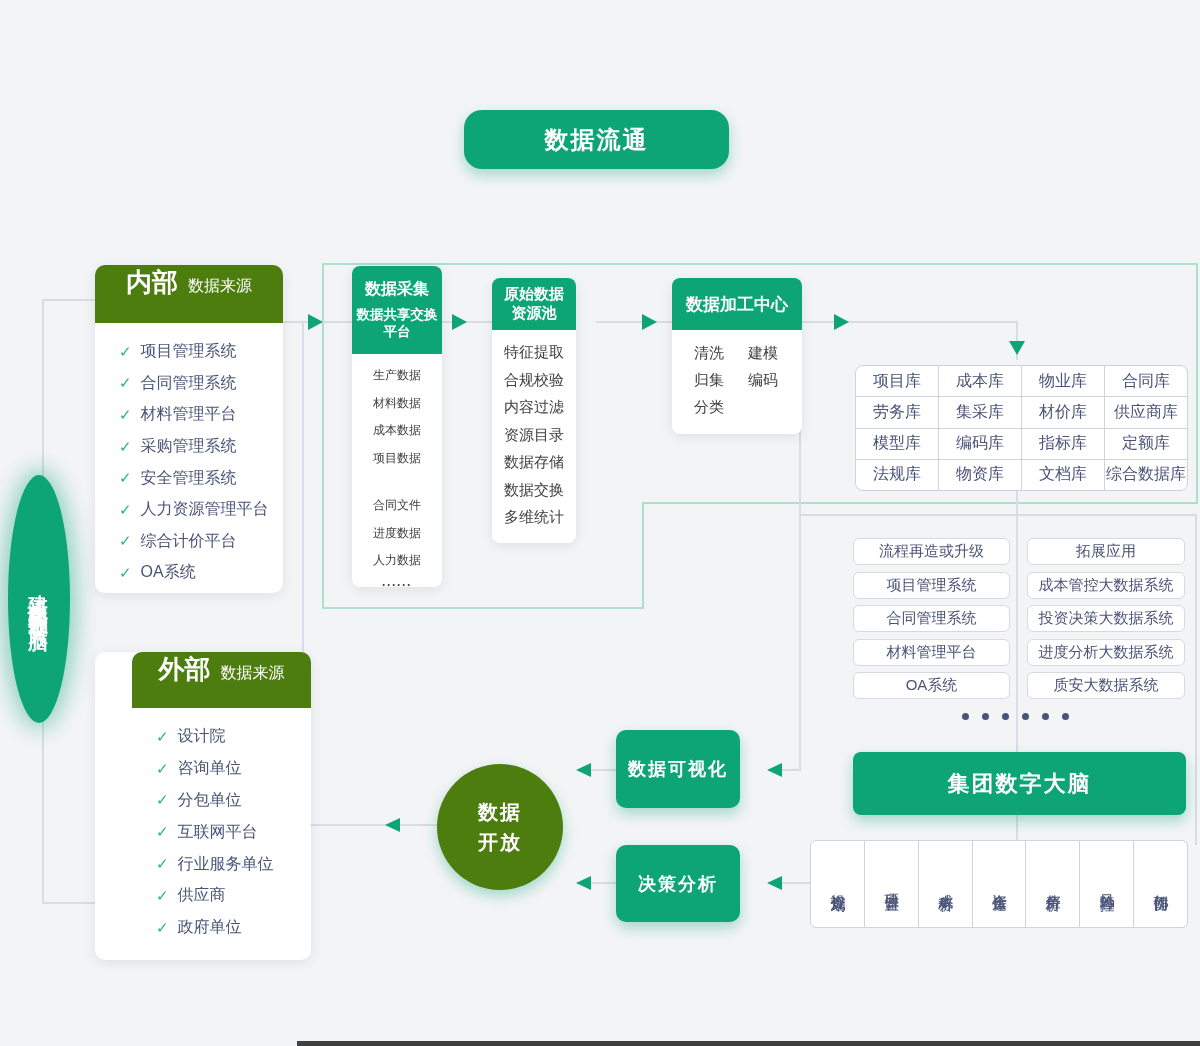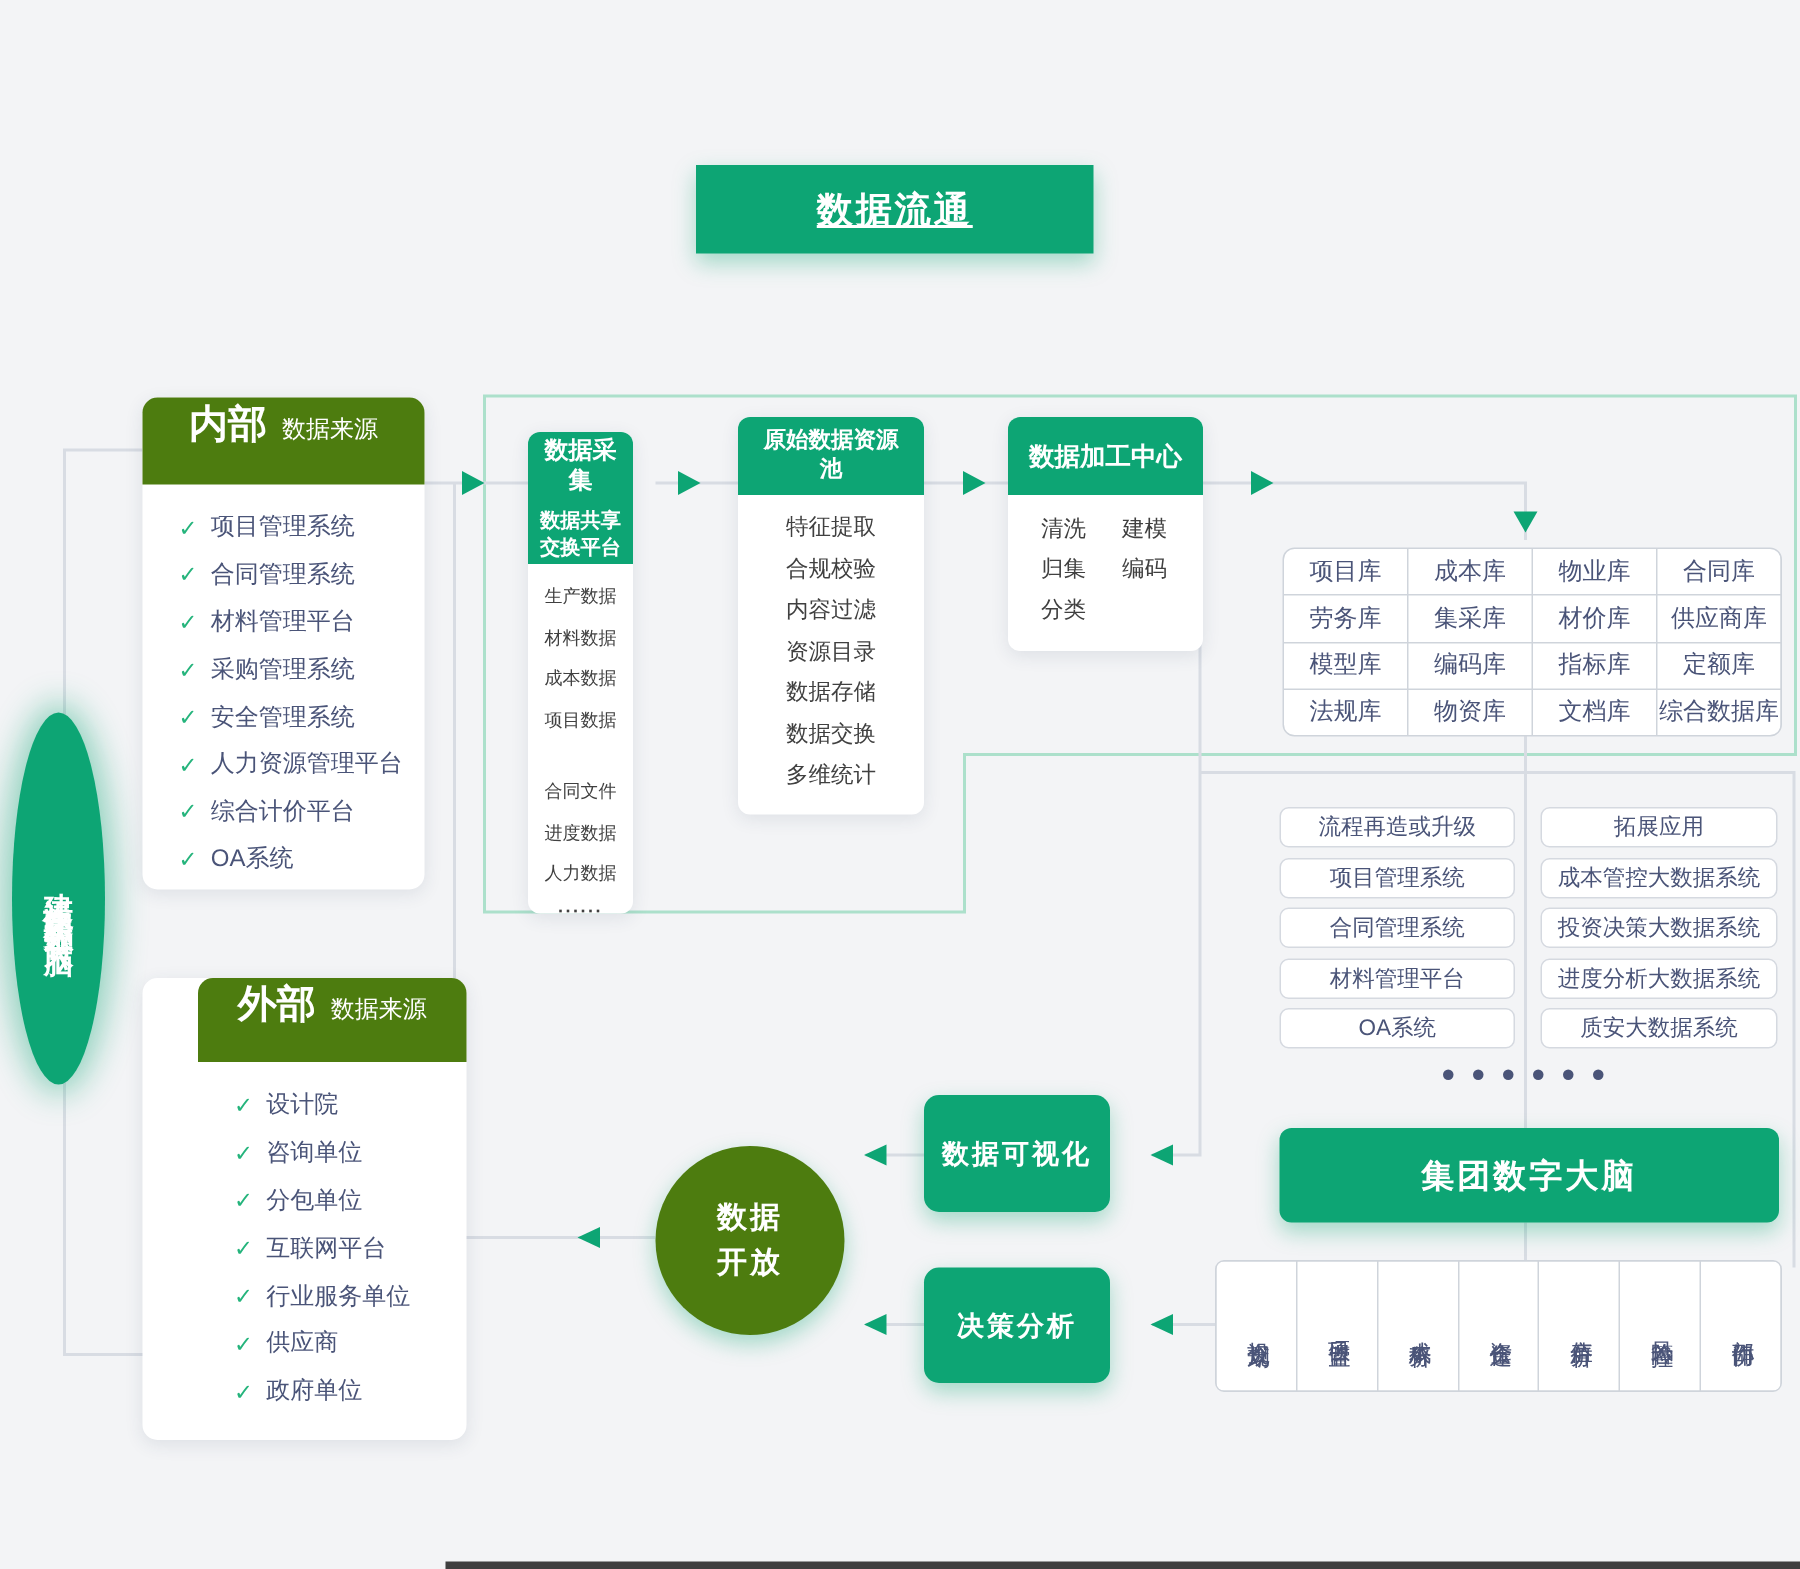--- a/index.html
+++ b/index.html
@@ -7,21 +7,21 @@
   body { font-family:"Liberation Sans", sans-serif; background:#f3f4f6; position:relative; overflow:hidden; }
   .abs { position:absolute; }
   svg.wires { position:absolute; left:0; top:0; z-index:0; }
 
   
   .green-banner {
     background:#0da574; color:#fff; font-weight:bold; display:flex;
     align-items:center; justify-content:center; z-index:2;
     box-shadow:0 6px 14px rgba(13,165,116,.35); letter-spacing:2px;
   }
-  .r6 { border-radius:0;text-decoration:underline; } .r8 { border-radius:8px; } .r10 { border-radius:10px; }
+  .r6 { border-radius:18px; } .r8 { border-radius:8px; } .r10 { border-radius:10px; }
 
   
   .brain-ellipse {
     left:8px; top:475px; width:62px; height:248px; border-radius:50%;
     background:#0da574; z-index:2; display:flex; align-items:center; justify-content:center;
     box-shadow:0 0 22px 6px rgba(13,165,116,.45);
   }
   .brain-ellipse span {
     writing-mode:vertical-rl; text-orientation:upright; color:#fff; font-weight:bold;
     font-size:20px; letter-spacing:5px;
@@ -193,38 +193,38 @@
         <span class="check">✓</span>
         <span>供应商</span>
       </li>
     <li style="height:31.8px;">
         <span class="check">✓</span>
         <span>政府单位</span>
       </li>
   </ul>
 </div>
 
-<div class="abs mid-card" style="left:352px; top:288px; width:70px; height:321px;">
+<div class="abs mid-card" style="left:352px; top:266px; width:90px; height:321px;">
   <div class="hd" style="height:88px; font-size:15px; line-height:1.3; padding:4px;">
     <span style="font-size:16px;">数据采集</span>
     <span style="font-size:13.5px; margin-top:6px;">数据共享交换平台</span>
   </div>
   <div class="bd" style="font-size:12px; padding-top:8px;">
     <div style="height:27.5px; line-height:27.5px;">生产数据</div>
     <div style="height:27.5px; line-height:27.5px;">材料数据</div>
     <div style="height:27.5px; line-height:27.5px;">成本数据</div>
     <div style="height:27.5px; line-height:27.5px;">项目数据</div>
     <div style="height:27.5px; line-height:27.5px;margin-top:20px;">合同文件</div>
     <div style="height:27.5px; line-height:27.5px;">进度数据</div>
     <div style="height:27.5px; line-height:27.5px;">人力数据</div>
     <div style="height:27.5px; line-height:20px; font-weight:bold; letter-spacing:1px;">······</div>
   </div>
 </div>
 
-<div class="abs mid-card" style="left:492px; top:278px; width:124px; height:265px;">
+<div class="abs mid-card" style="left:492px; top:278px; width:84px; height:265px;">
   <div class="hd" style="height:52px; font-size:15px; line-height:1.25; padding:4px 10px;">
     <span>原始数据资源池</span>
   </div>
   <div class="bd" style="font-size:15px; padding-top:8px;">
     <div style="height:27.5px; line-height:27.5px;">特征提取</div>
     <div style="height:27.5px; line-height:27.5px;">合规校验</div>
     <div style="height:27.5px; line-height:27.5px;">内容过滤</div>
     <div style="height:27.5px; line-height:27.5px;">资源目录</div>
     <div style="height:27.5px; line-height:27.5px;">数据存储</div>
     <div style="height:27.5px; line-height:27.5px;">数据交换</div>

